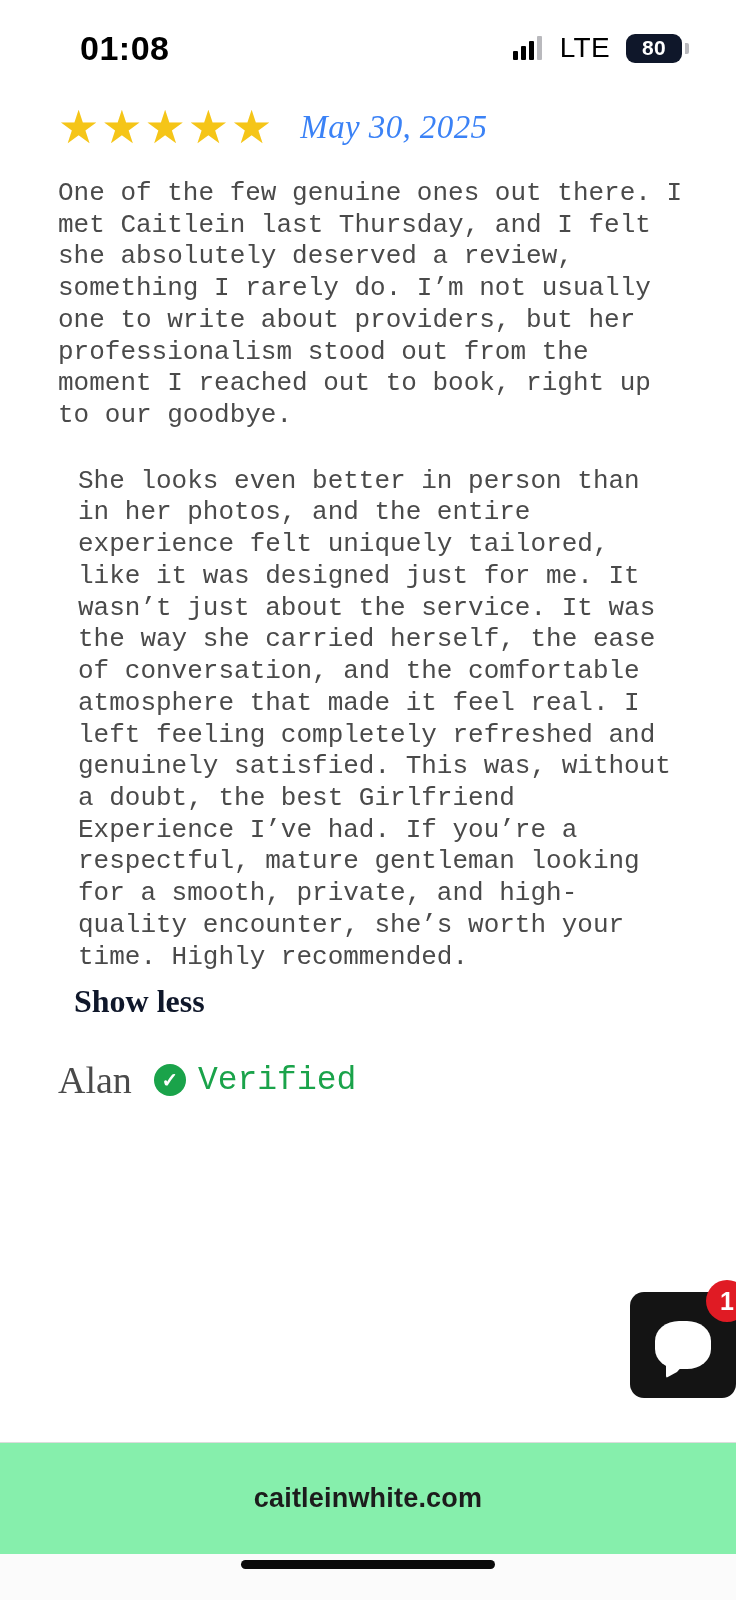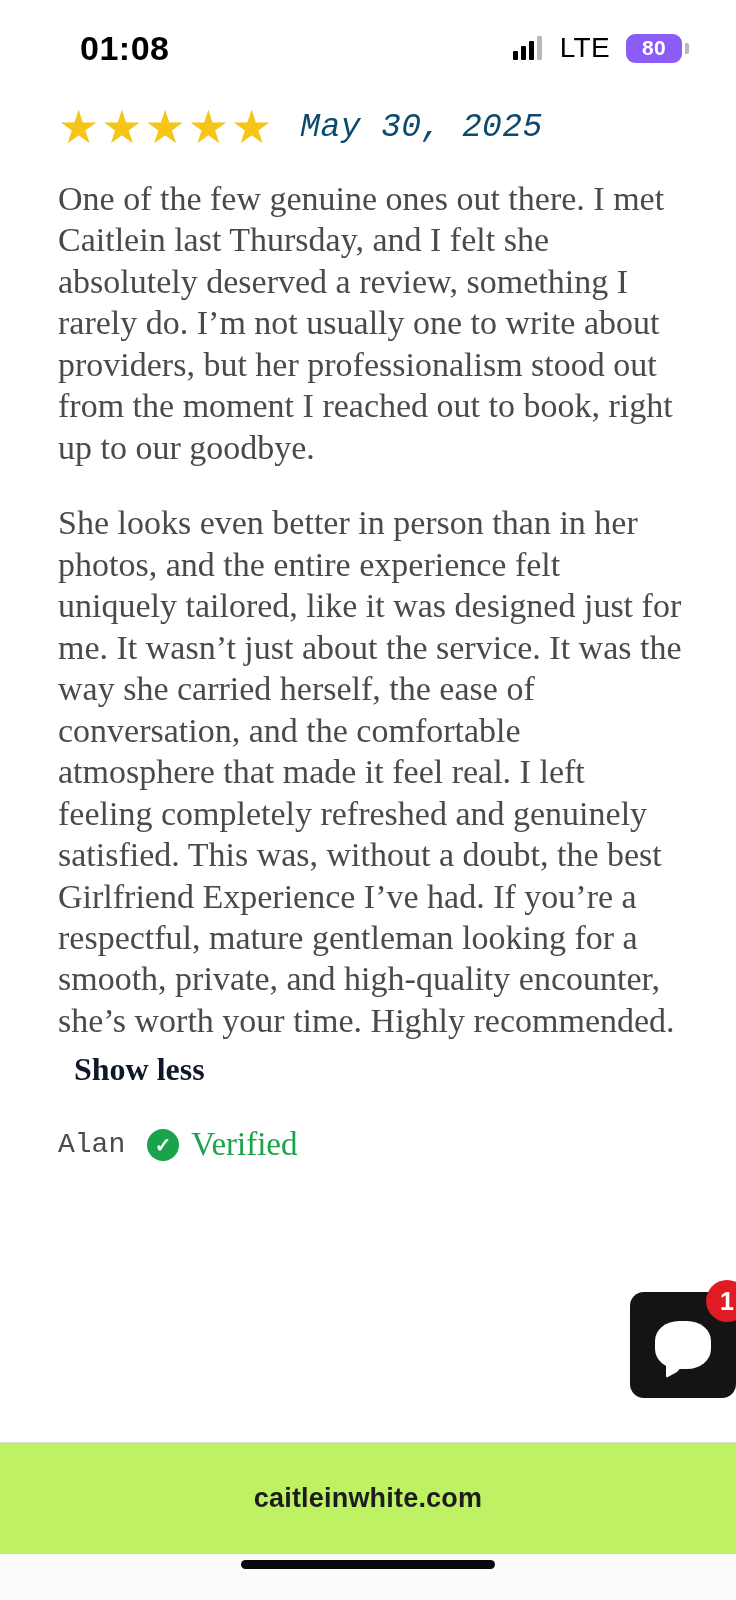--- a/index.html
+++ b/index.html
@@ -62,21 +62,21 @@
     font-weight: 500;
     color: #000;
     margin-left: 8px;
     letter-spacing: 0.3px;
   }
   .battery {
     position: relative;
     width: 56px;
     height: 29px;
     border-radius: 9px;
-    background: #8b5cf6;
+    background: #0f172a;
     display: flex;
     align-items: center;
     justify-content: center;
     margin-left: 6px;
   }
   .battery span {
     color: #fff;
     font-size: 21px;
     font-weight: 700;
     letter-spacing: 0.2px;
@@ -109,52 +109,52 @@
   .stars {
     display: flex;
     gap: 2px;
     font-size: 46px;
     line-height: 1;
     color: #f5c518;
     letter-spacing: 0px;
   }
   .stars span { display: block; }
   .review-date {
-    font-family: Liberation Mono, monospace;
+    font-family: Liberation Serif, serif;
     font-style: italic;
     font-size: 33px;
-    color: #0c4a6e;
+    color: #3b82f6;
     letter-spacing: 0.4px;
   }
   .review-body {
-    font-family: Liberation Serif, serif;
-    font-size: 34px;
+    font-family: Liberation Mono, monospace;
+    font-size: 26px;
     line-height: 1.22;
     color: #4a4a4a;
     margin-top: 28px;
   }
-  .review-body p + p { margin-top: 34px; }
+  .review-body p + p { margin-top: 34px; margin-left: 20px; }
   .show-less {
     font-family: "Liberation Serif", serif;
     font-size: 32px;
     font-weight: 700;
     color: #0f172a;
     margin-top: 10px;
     padding-left: 16px;
     cursor: pointer;
   }
   .reviewer-row {
     display: flex;
     align-items: center;
     gap: 22px;
     margin-top: 38px;
   }
   .reviewer-name {
-    font-family: Liberation Mono, monospace;
-    font-size: 28px;
+    font-family: Liberation Serif, serif;
+    font-size: 38px;
     color: #4a4a4a;
   }
   .verified {
     display: flex;
     align-items: center;
     gap: 12px;
   }
   .verified-badge {
     width: 32px;
     height: 32px;
@@ -162,21 +162,21 @@
     background: #1aa34a;
     color: #fff;
     font-size: 20px;
     display: flex;
     align-items: center;
     justify-content: center;
     font-weight: 700;
     line-height: 1;
   }
   .verified-text {
-    font-family: Liberation Serif, serif;
+    font-family: Liberation Mono, monospace;
     font-size: 33px;
     color: #1aa34a;
   }
 
   
   .chat-widget {
     position: absolute;
     right: 0px;
     bottom: 44px;
     width: 106px;
@@ -221,21 +221,21 @@
     font-weight: 600;
     display: flex;
     align-items: center;
     justify-content: center;
   }
 
   
   .bottombar {
     flex: 0 0 112px;
     border-top: 1px solid #dcdcdc;
-    background: #bef264;
+    background: #86efac;
     display: flex;
     align-items: center;
     justify-content: center;
   }
   .url {
     font-size: 27px;
     font-weight: 600;
     color: #1c1c1c;
     letter-spacing: 0.2px;
   }

